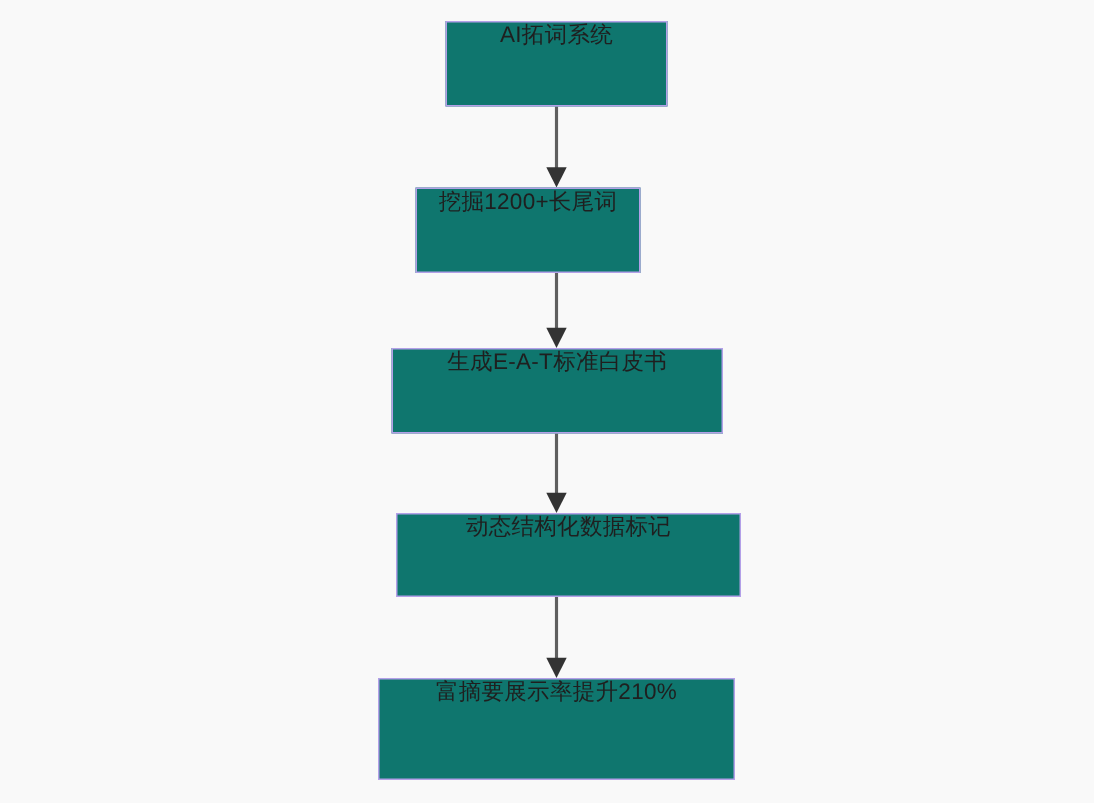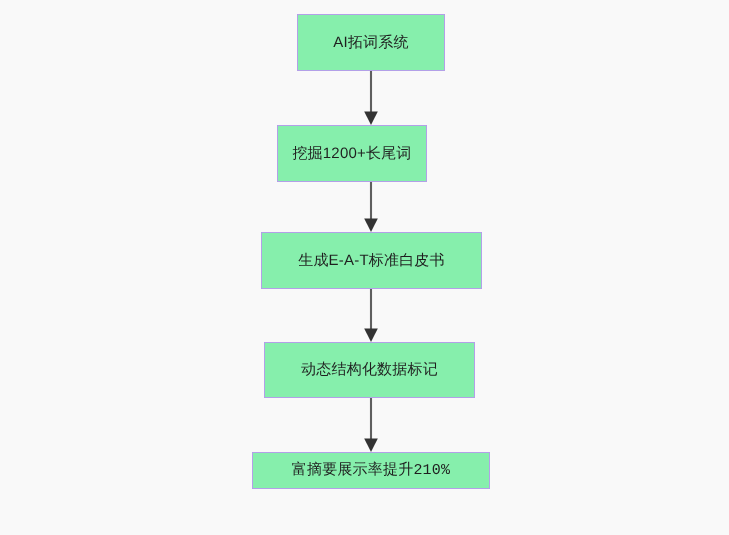--- a/index.html
+++ b/index.html
@@ -17,44 +17,44 @@
   #flowchart {
     position: relative;
     width: 729px;
     height: 535px;
   }
 
   
   .node {
     position: absolute;
     box-sizing: border-box;
-    background: #86efac;
+    background: #0f766e;
     border: 1.6px solid #b3a0e8;
     display: flex;
-    align-items: center;
+    align-items: flex-start;
     justify-content: center;
     color: #1f1f1f;
     font-size: 15px;
     line-height: 1.2;
     letter-spacing: 0.2px;
     white-space: nowrap;
     text-rendering: geometricPrecision;
   }
 
   .node-label {
     display: block;
     padding: 0 4px;
   }
 
   
   #node-0 { left: 297px; top: 14px;  width: 148px; height: 57px; }
   #node-1 { left: 277px; top: 125px; width: 150px; height: 57px; }
   #node-2 { left: 261px; top: 232px; width: 221px; height: 57px; }
-  #node-3 { left: 264px; top: 342px; width: 211px; height: 56px; }
-  #node-4 { left: 252px; top: 452px; width: 238px; height: 37px; font-family: Liberation Mono, monospace; }
+  #node-3 { left: 264px; top: 342px; width: 230px; height: 56px; }
+  #node-4 { left: 252px; top: 452px; width: 238px; height: 68px; }
 
   
   .edge {
     position: absolute;
     left: 0;
     top: 0;
     width: 729px;
     height: 535px;
     pointer-events: none;
     overflow: visible;

